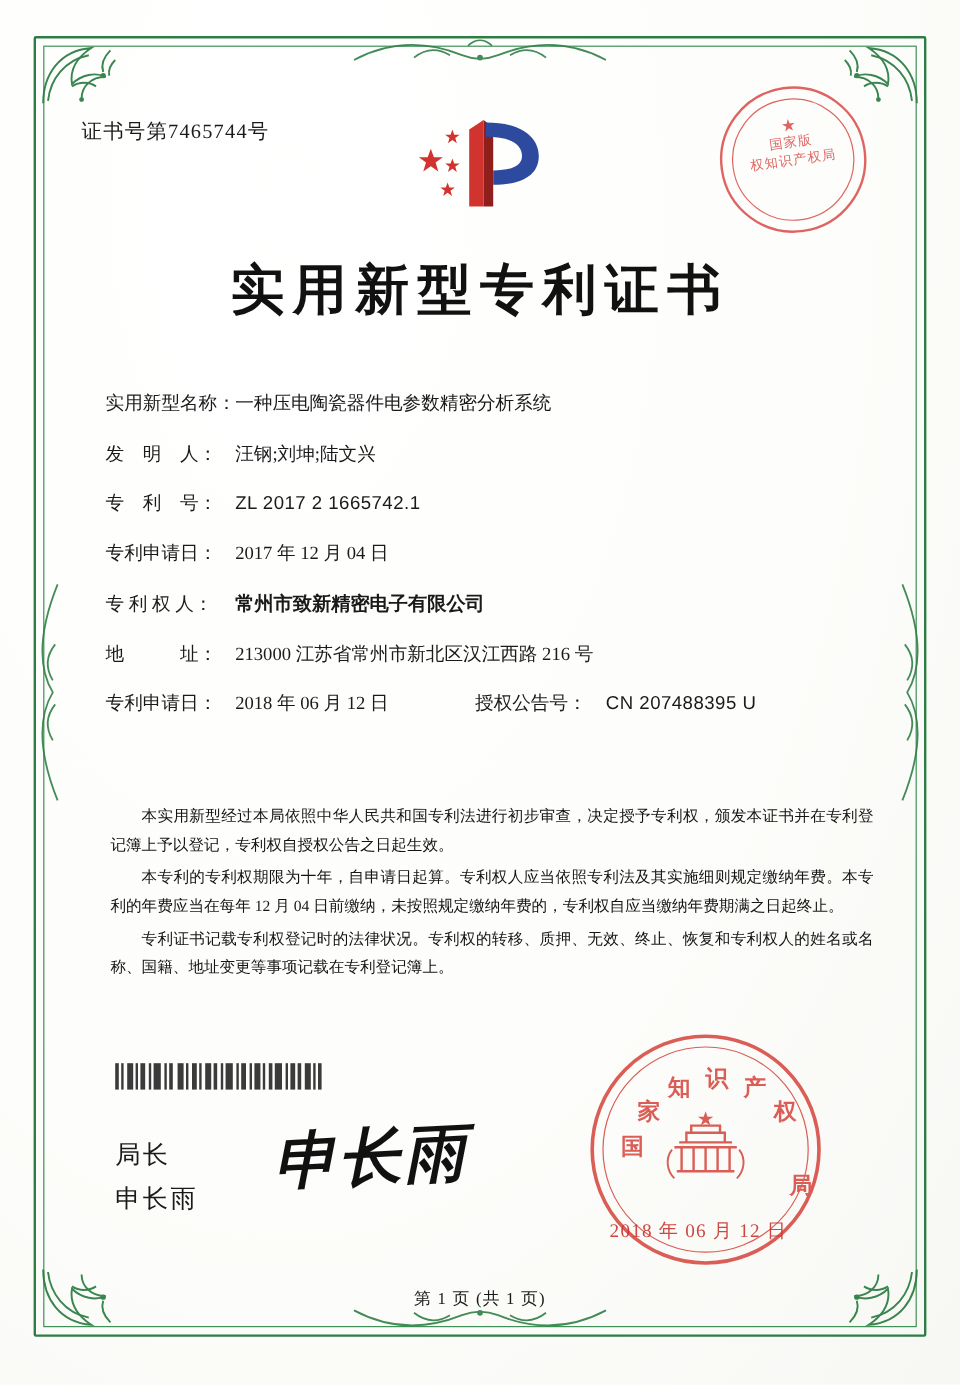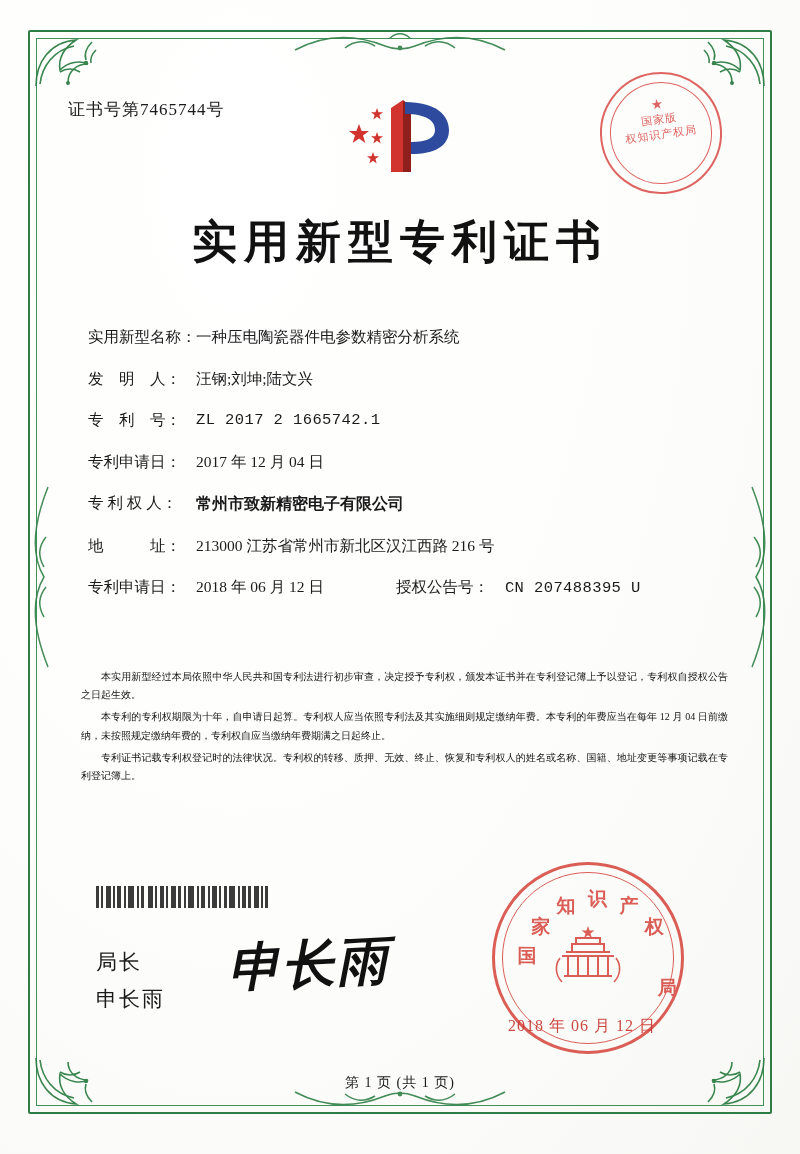--- a/index.html
+++ b/index.html
@@ -100,54 +100,54 @@
   .fields {
     position: absolute;
     left: 88px;
     right: 70px;
     top: 328px;
     font-size: 15.5px;
     line-height: 1.2;
   }
   .field-row {
     display: flex;
-    align-items: flex-start;
+    align-items: flex-end;
     margin-bottom: 23px;
     white-space: nowrap;
   }
   .field-label {
     width: 108px;
     flex: 0 0 108px;
     letter-spacing: 0px;
   }
   .field-value {
     font-size: 15.5px;
   }
   .field-value.bold { font-weight: bold; font-size: 16px; }
-  .field-value.mono { font-family: Liberation Mono, monospace; letter-spacing: .4px; }
+  .field-value.mono { font-family: Liberation Sans, sans-serif; letter-spacing: .4px; }
 
   .two-col {
     display: flex;
     align-items: baseline;
   }
   .two-col .right-part {
     margin-left: 72px;
     display: flex;
     align-items: baseline;
     white-space: nowrap;
   }
   .right-label { letter-spacing: 0; margin-right: 16px; }
 
   
   .body-text {
     position: absolute;
-    left: 81px;
+    left: 92px;
     right: 72px;
     top: 668px;
-    font-size: 10px;
+    font-size: 13px;
     line-height: 1.82;
     text-align: justify;
     color: #141414;
   }
   .body-text p {
     margin: 0 0 4px 0;
     text-indent: 2em;
   }
 
   

